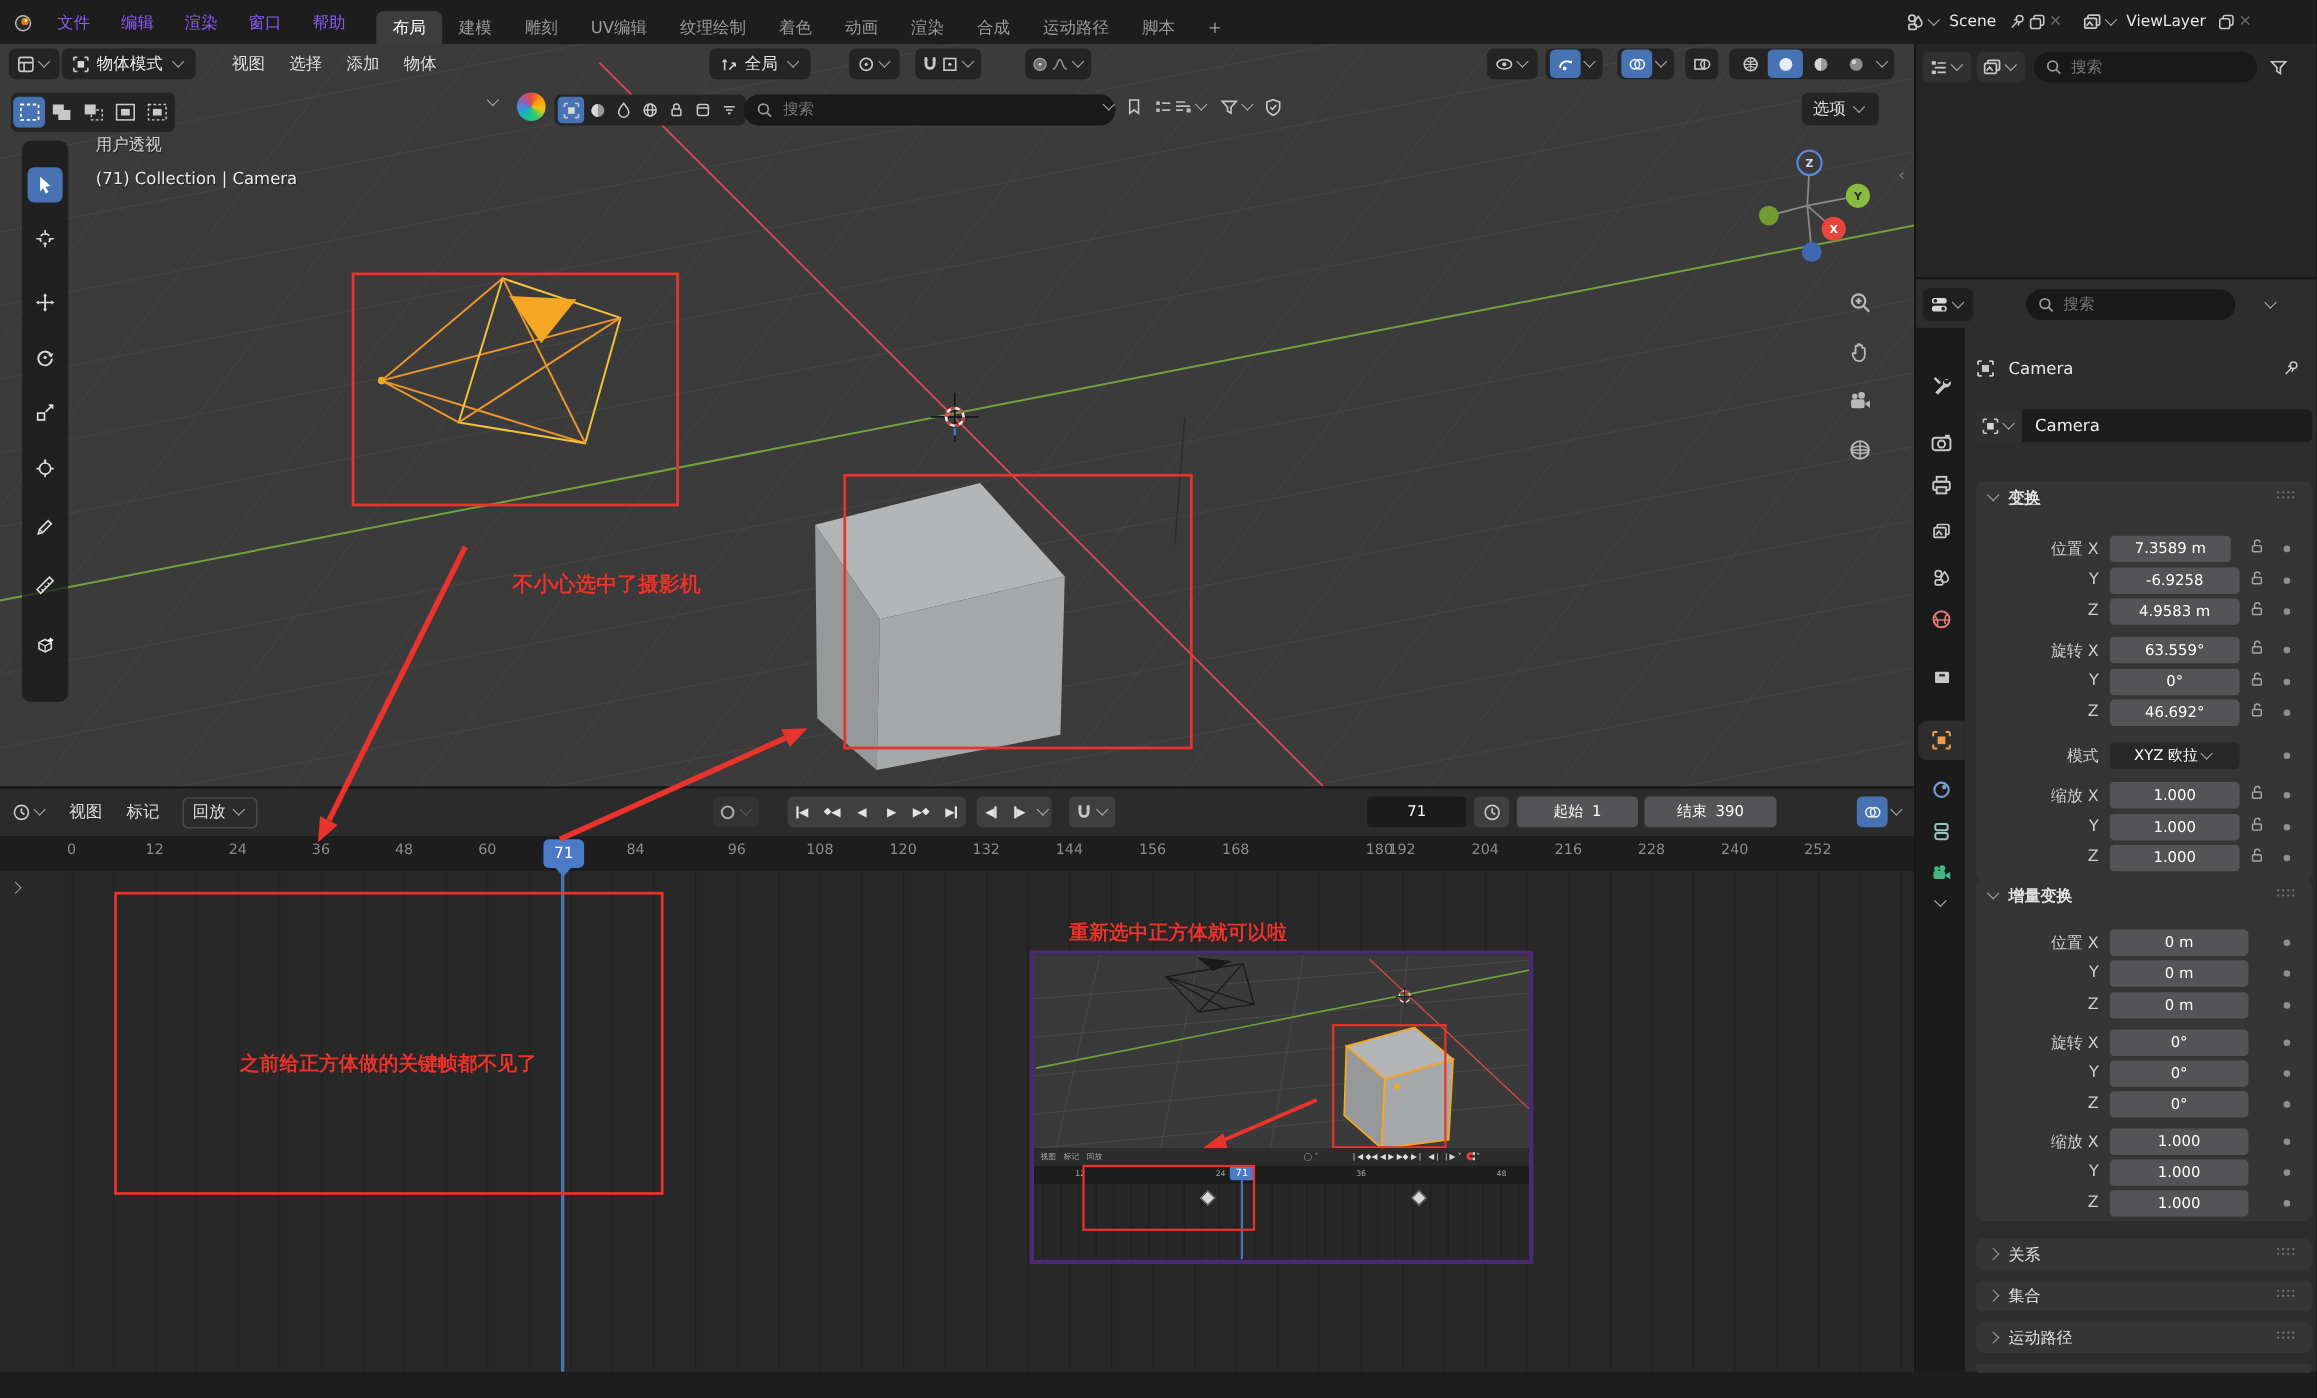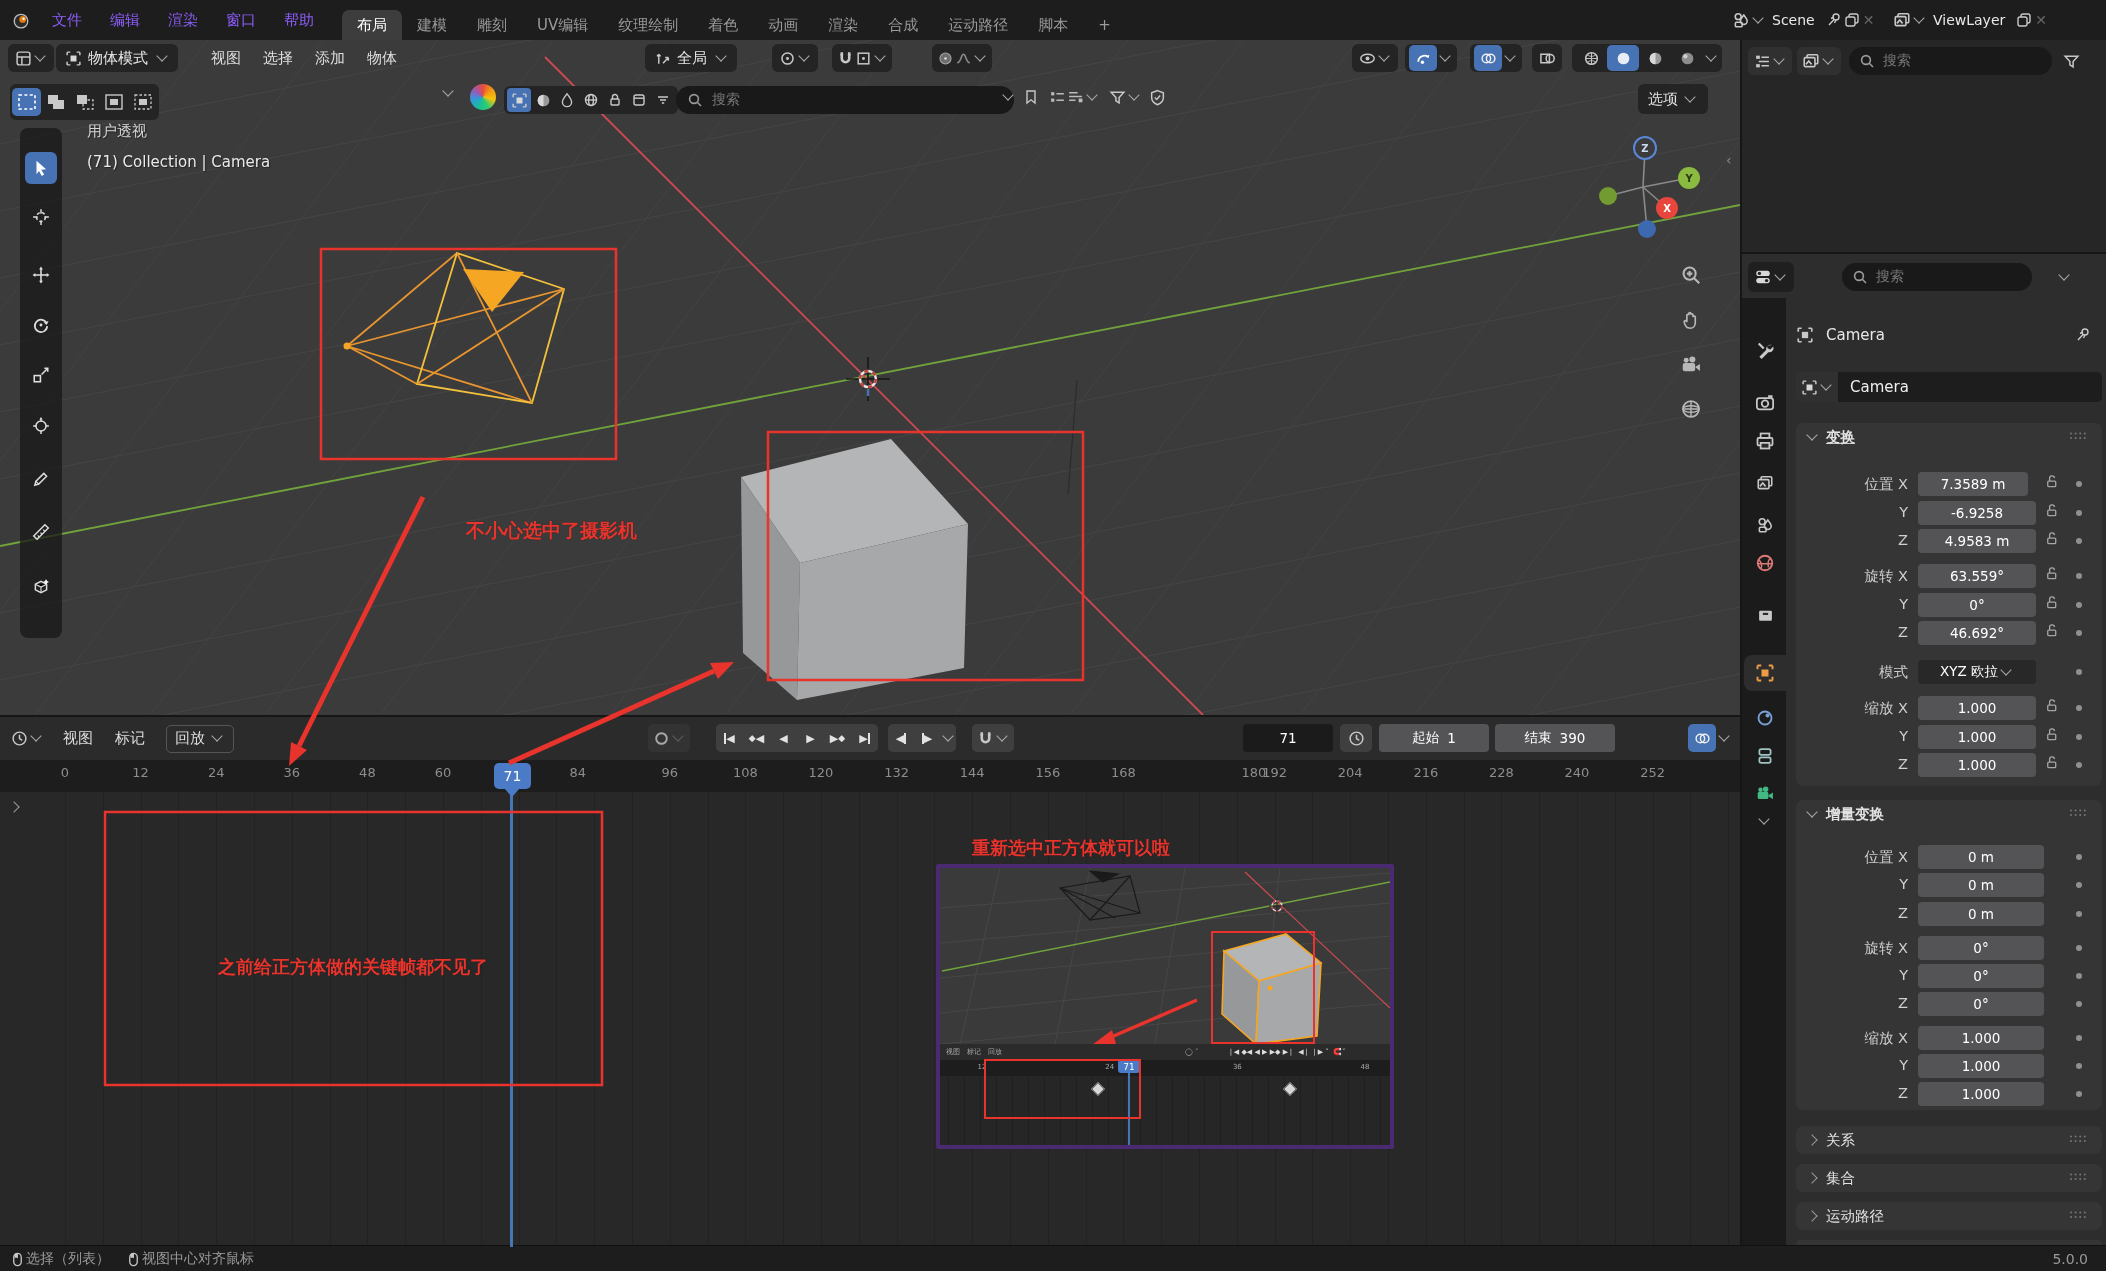--- a/index.html
+++ b/index.html
@@ -949,21 +949,21 @@
               <svg width="17" height="17" viewBox="0 0 16 16">
                 <path d="M2 2h3M2 2v3M14 2h-3M14 2v3M2 14h3M2 14v-3M14 14h-3M14 14v-3" fill="none" stroke="#c8c8c8" stroke-width="1.4"></path>
                 <rect x="5.2" y="5.2" width="5.6" height="5.6" fill="#d8d8d8"></rect>
               </svg>
             </span>
             <span class="chv"></span>
         </div>
         <div class="flex" style="flex:1;height:30px;background:#1d1d1d;border-radius:0 5px 5px 0;padding-left:12px;color:#efefef;font-size:15px;">Camera</div>
       </div>
       <div id="prop-panels">
-          <div class="panel" style="top: 169px; height: 363px; left: 54px; width: 306px; position: absolute; text-decoration: underline;">
+          <div class="panel" style="top: 184px; height: 363px; left: 54px; width: 306px; position: absolute; text-decoration: underline;">
             <div class="flex" style="height: 28px; padding: 0px 8px;">
               <span class="chv"></span>
               <div style="margin-left: 6px; color: rgb(226, 226, 226); font-size: 14.5px; font-weight: 600;">变换</div>
               <div style="position: absolute; right: 14px;"><svg width="20" height="12" viewBox="0 0 20 12">
                   <circle cx="3" cy="3.5" r="1" fill="#777"></circle>
                   <circle cx="7.6" cy="3.5" r="1" fill="#777"></circle>
                   <circle cx="12.2" cy="3.5" r="1" fill="#777"></circle>
                   <circle cx="16.799999999999997" cy="3.5" r="1" fill="#777"></circle>
                   <circle cx="3" cy="8.1" r="1" fill="#777"></circle>
                   <circle cx="7.6" cy="8.1" r="1" fill="#777"></circle>
@@ -1242,32 +1242,13 @@
             <rect x="1.5" y="6" width="9.5" height="6.5" rx="1.5" fill="#42b983"></rect>
             <path d="M11 9.2l4-2.6v6l-4-2.6z" fill="#42b983"></path>
           </svg>
         </span>
       </div>
       <div class="flex" style="position: absolute; left: 14px; top: 778px;">
         <span class="chv"></span>
       </div>
     </div>
 
-  <div class="abs flex" style="left:0;top:1245px;width:2106px;height:26px;background:#1d1d1d;border-top:1px solid #111;color:#999;">
-    <span class="ic" style="margin-left:8px;">
-        <svg width="15" height="17" viewBox="0 0 16 16">
-          <rect x="4" y="1.5" width="8" height="13" rx="4" fill="none" stroke="#c8c8c8" stroke-width="1.4"></rect>
-          <path d="M8 1.5v5" stroke="#c8c8c8"></path>
-          <path d="M4.8 2.5a3 3 0 0 1 2.7-.8v4.3H4.8z" fill="#c8c8c8"></path>
-        </svg>
-      </span>
-    <span>选择（列表）</span>
-    <span class="ic" style="margin-left:14px;">
-        <svg width="15" height="17" viewBox="0 0 16 16">
-          <rect x="4" y="1.5" width="8" height="13" rx="4" fill="none" stroke="#c8c8c8" stroke-width="1.4"></rect>
-          <path d="M8 1.5v5" stroke="#c8c8c8"></path>
-          <path d="M4.8 2.5a3 3 0 0 1 2.7-.8v4.3H4.8z" fill="#c8c8c8"></path>
-        </svg>
-      </span>
-    <span>视图中心对齐鼠标</span>
-    <span style="position:absolute;right:18px;">5.0.0</span>
-  </div>
 </div>
 
 </body></html>

